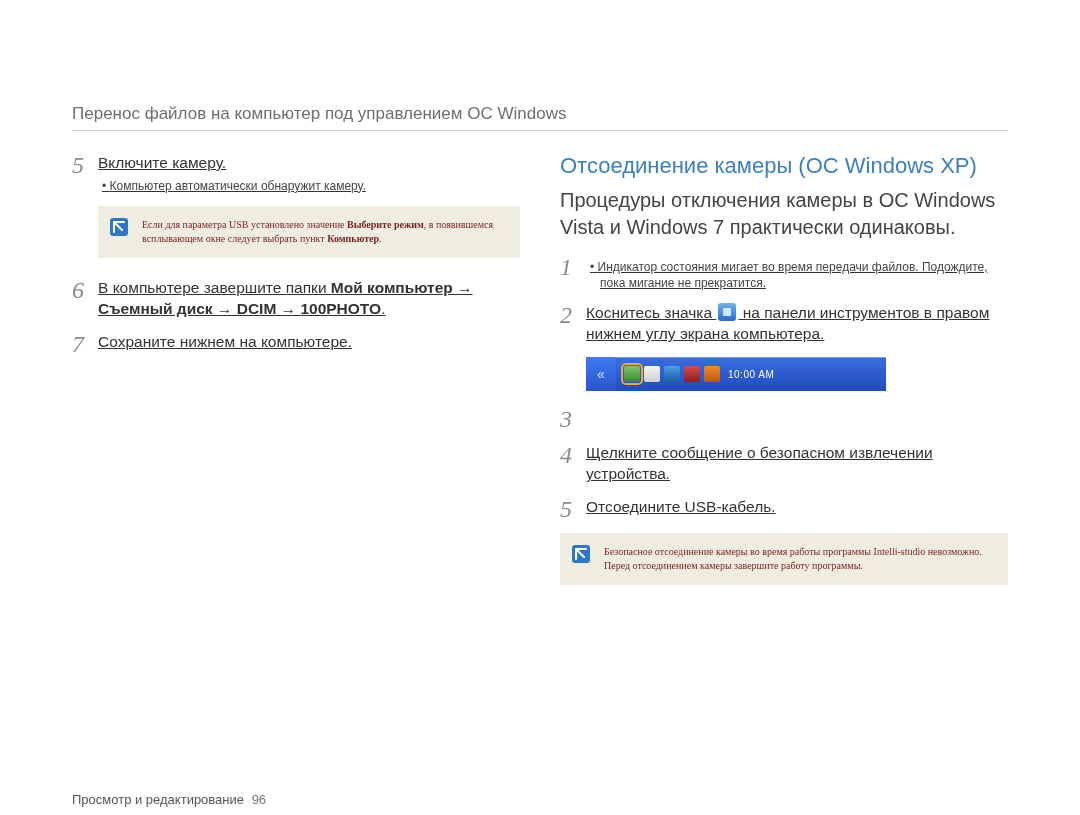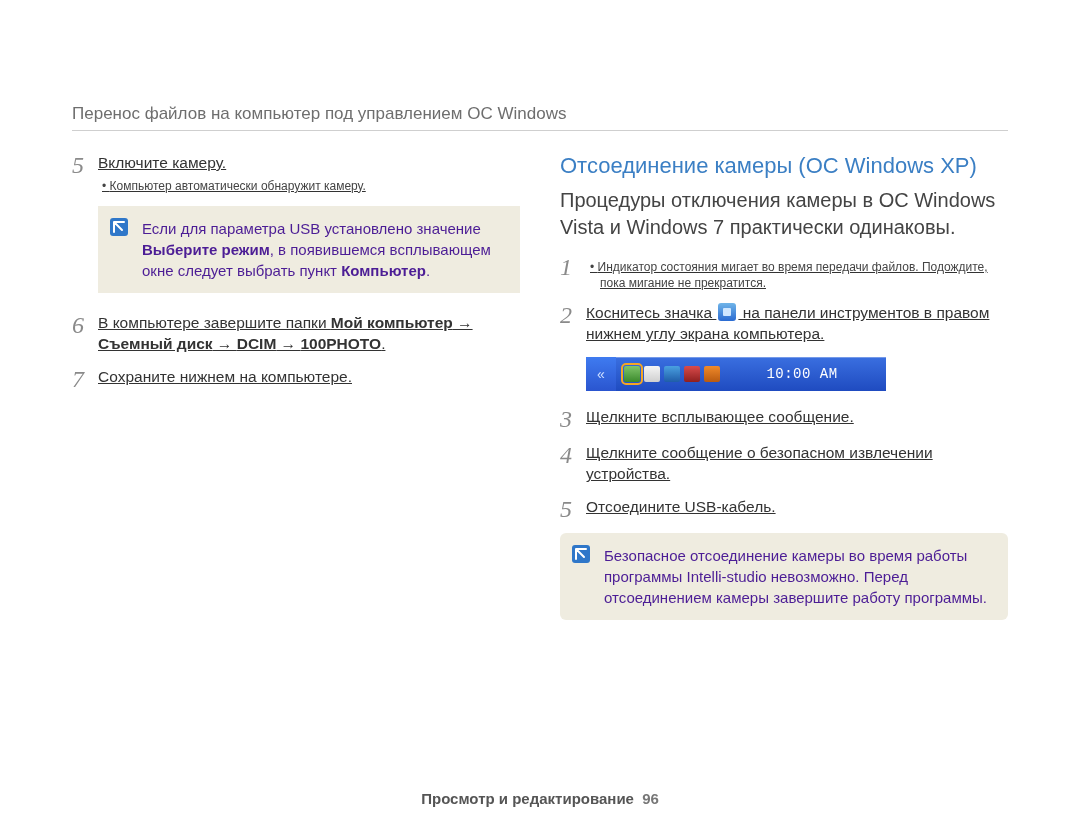--- a/index.html
+++ b/index.html
@@ -84,23 +84,24 @@
   .step-bullet::before {
     content: "•  ";
     color: #444;
   }
   .bold { font-weight: bold; }
   .note-box {
     background: #efece0;
     padding: 12px 14px 12px 44px;
     position: relative;
     margin: 10px 0 20px 26px;
-    font-size: 15px;
-    color: #4c1d95;
+    font-size: 10px;
+    color: #7f1d1d;
     line-height: 1.4;
+    font-family: Liberation Serif, serif;
   }
   .note-box.full-left { margin-left: 26px; }
   .note-box .note-icon {
     position: absolute;
     left: 12px;
     top: 12px;
     width: 18px;
     height: 18px;
     background: #2f77c9;
     border-radius: 3px;
@@ -157,35 +158,34 @@
     width: 16px;
     height: 16px;
     border-radius: 2px;
   }
   .tray-icon.selected {
     outline: 2px solid #f5a623;
     outline-offset: 1px;
   }
   .clock {
     flex: 1 1 auto;
-    text-align: center;
+    text-align: left;
     color: #fff;
-    font-size: 14px;
+    font-size: 10px;
     padding-right: 10px;
     letter-spacing: 0.5px;
-    font-family: Liberation Mono, monospace;
+    font-family: Liberation Sans, sans-serif;
   }
 
   .footer {
-    text-align: center;
-    font-size: 15px;
+    text-align: left;
+    font-size: 13px;
     color: #555;
     margin-top: auto;
     padding-top: 24px;
-    font-weight: bold;
   }
   .footer-page { color: #777; margin-left: 4px;}
 </style>
 </head>
 <body>
 
 <div class="page">
   <div class="header-title">Перенос файлов на компьютер под управлением ОС Windows</div>
   <hr class="divider">
 
@@ -249,32 +249,31 @@
           <span class="tray-icon" style="background:linear-gradient(#f5f5f5,#cfcfcf);"></span>
           <span class="tray-icon" style="background:linear-gradient(#4aa0e0,#1f5da8);"></span>
           <span class="tray-icon" style="background:linear-gradient(#d94b4b,#8f1f1f);"></span>
           <span class="tray-icon" style="background:linear-gradient(#f08a2a,#b85a10);"></span>
         </div>
         <div class="clock">10:00 AM</div>
       </div>
 
       <div class="step">
         <div class="step-num">3</div>
-        <div class="step-body">Щелкните всплывающее сообщение.</div>
       </div>
       <div class="step">
         <div class="step-num">4</div>
         <div class="step-body">Щелкните сообщение о безопасном извлечении устройства.</div>
       </div>
       <div class="step">
         <div class="step-num">5</div>
         <div class="step-body">Отсоедините USB-кабель.</div>
       </div>
 
-      <div class="note-box" style="margin-left:0;border-radius:6px;">
+      <div class="note-box" style="margin-left:0;">
         <span class="note-icon">
           <svg viewBox="0 0 18 18">
               <path d="M4 4 L14 4 M4 4 L4 14 M4 4 L12 12" stroke="#fff" stroke-width="2" fill="none" stroke-linecap="round"></path>
             </svg>
         </span>
         <span>Безопасное отсоединение камеры во время работы программы Intelli-studio невозможно. Перед отсоединением камеры завершите работу программы.</span>
       </div>
 
     </div>
   </div>

